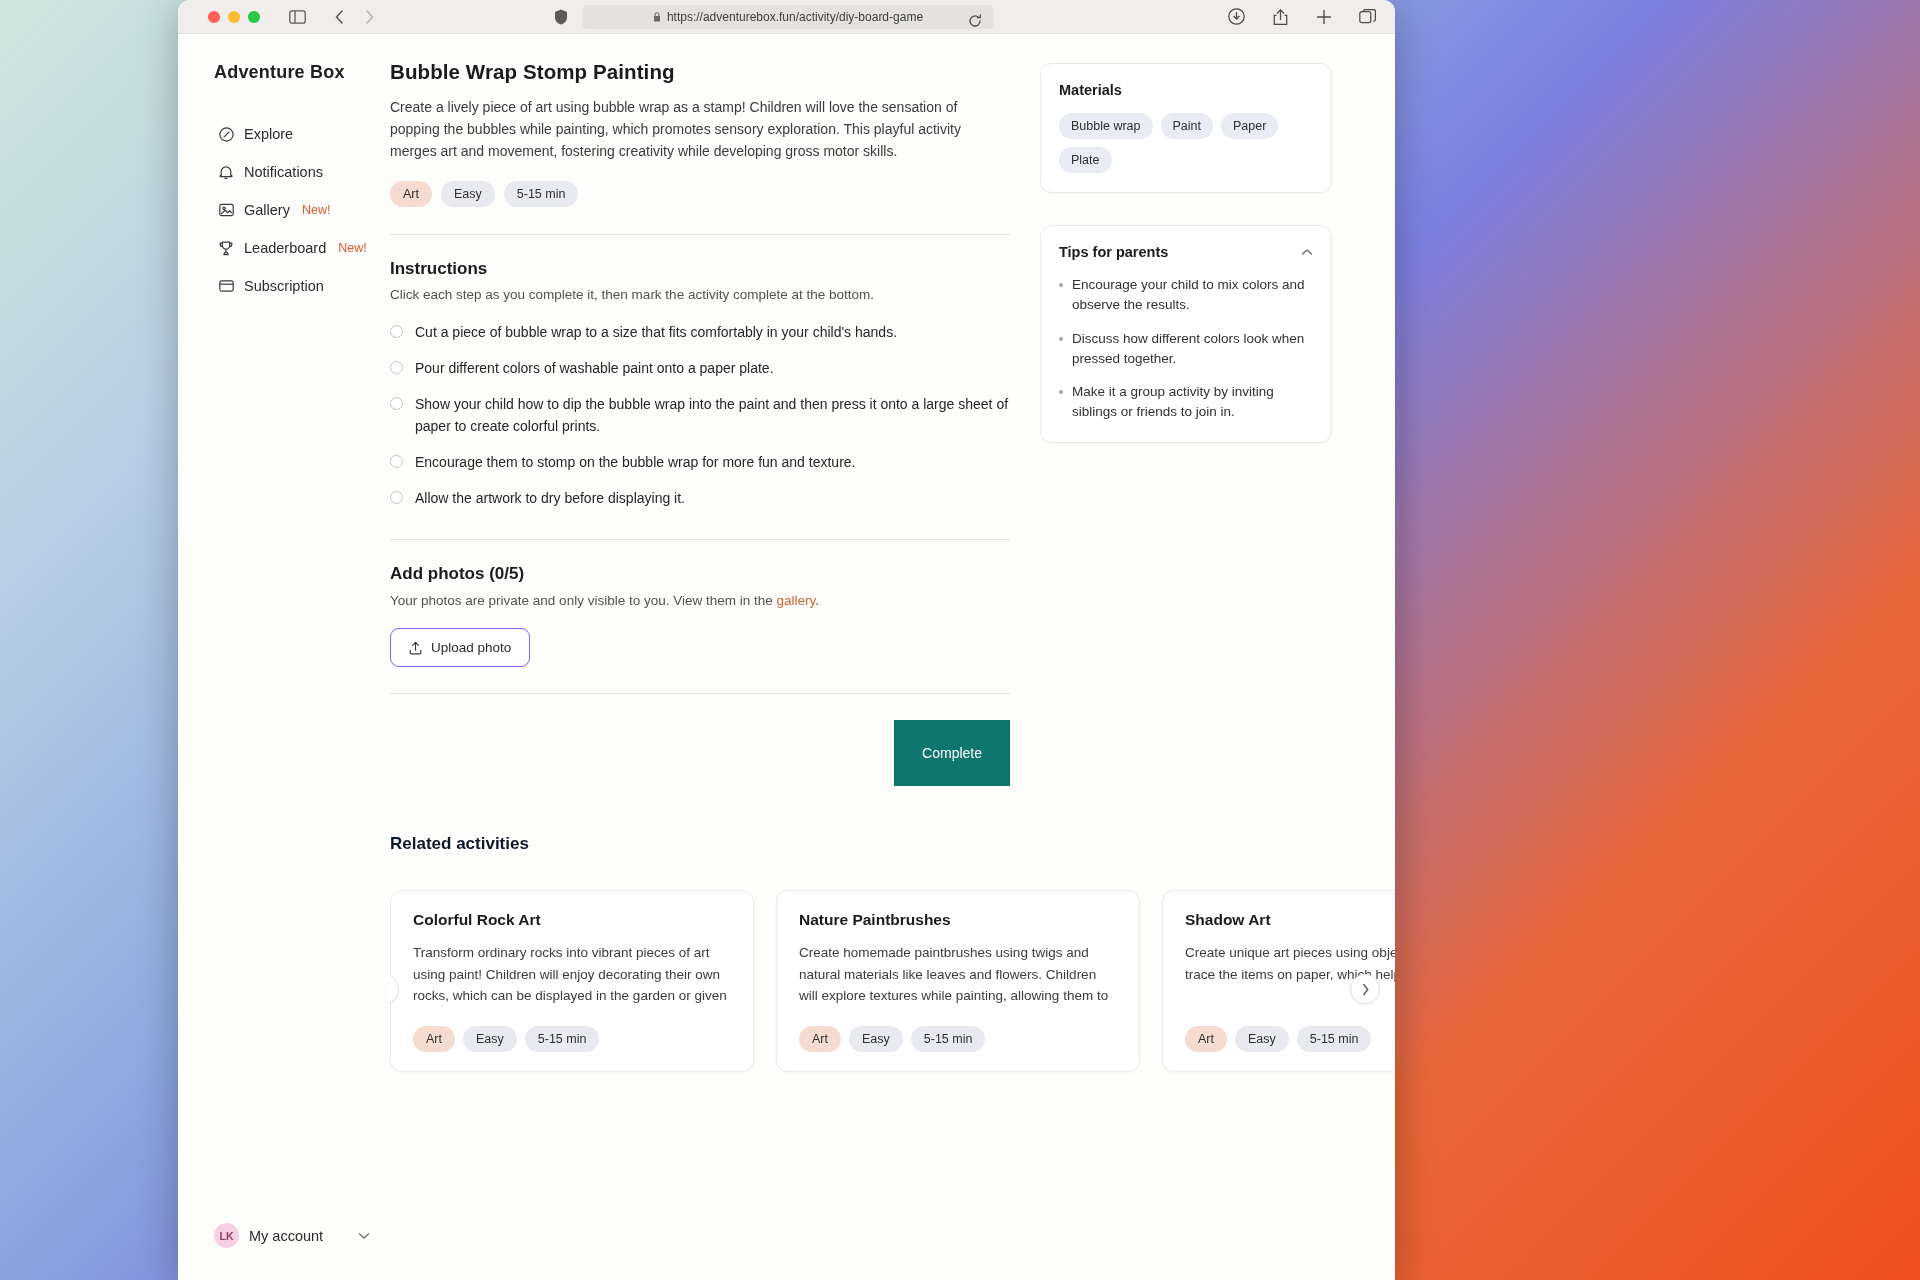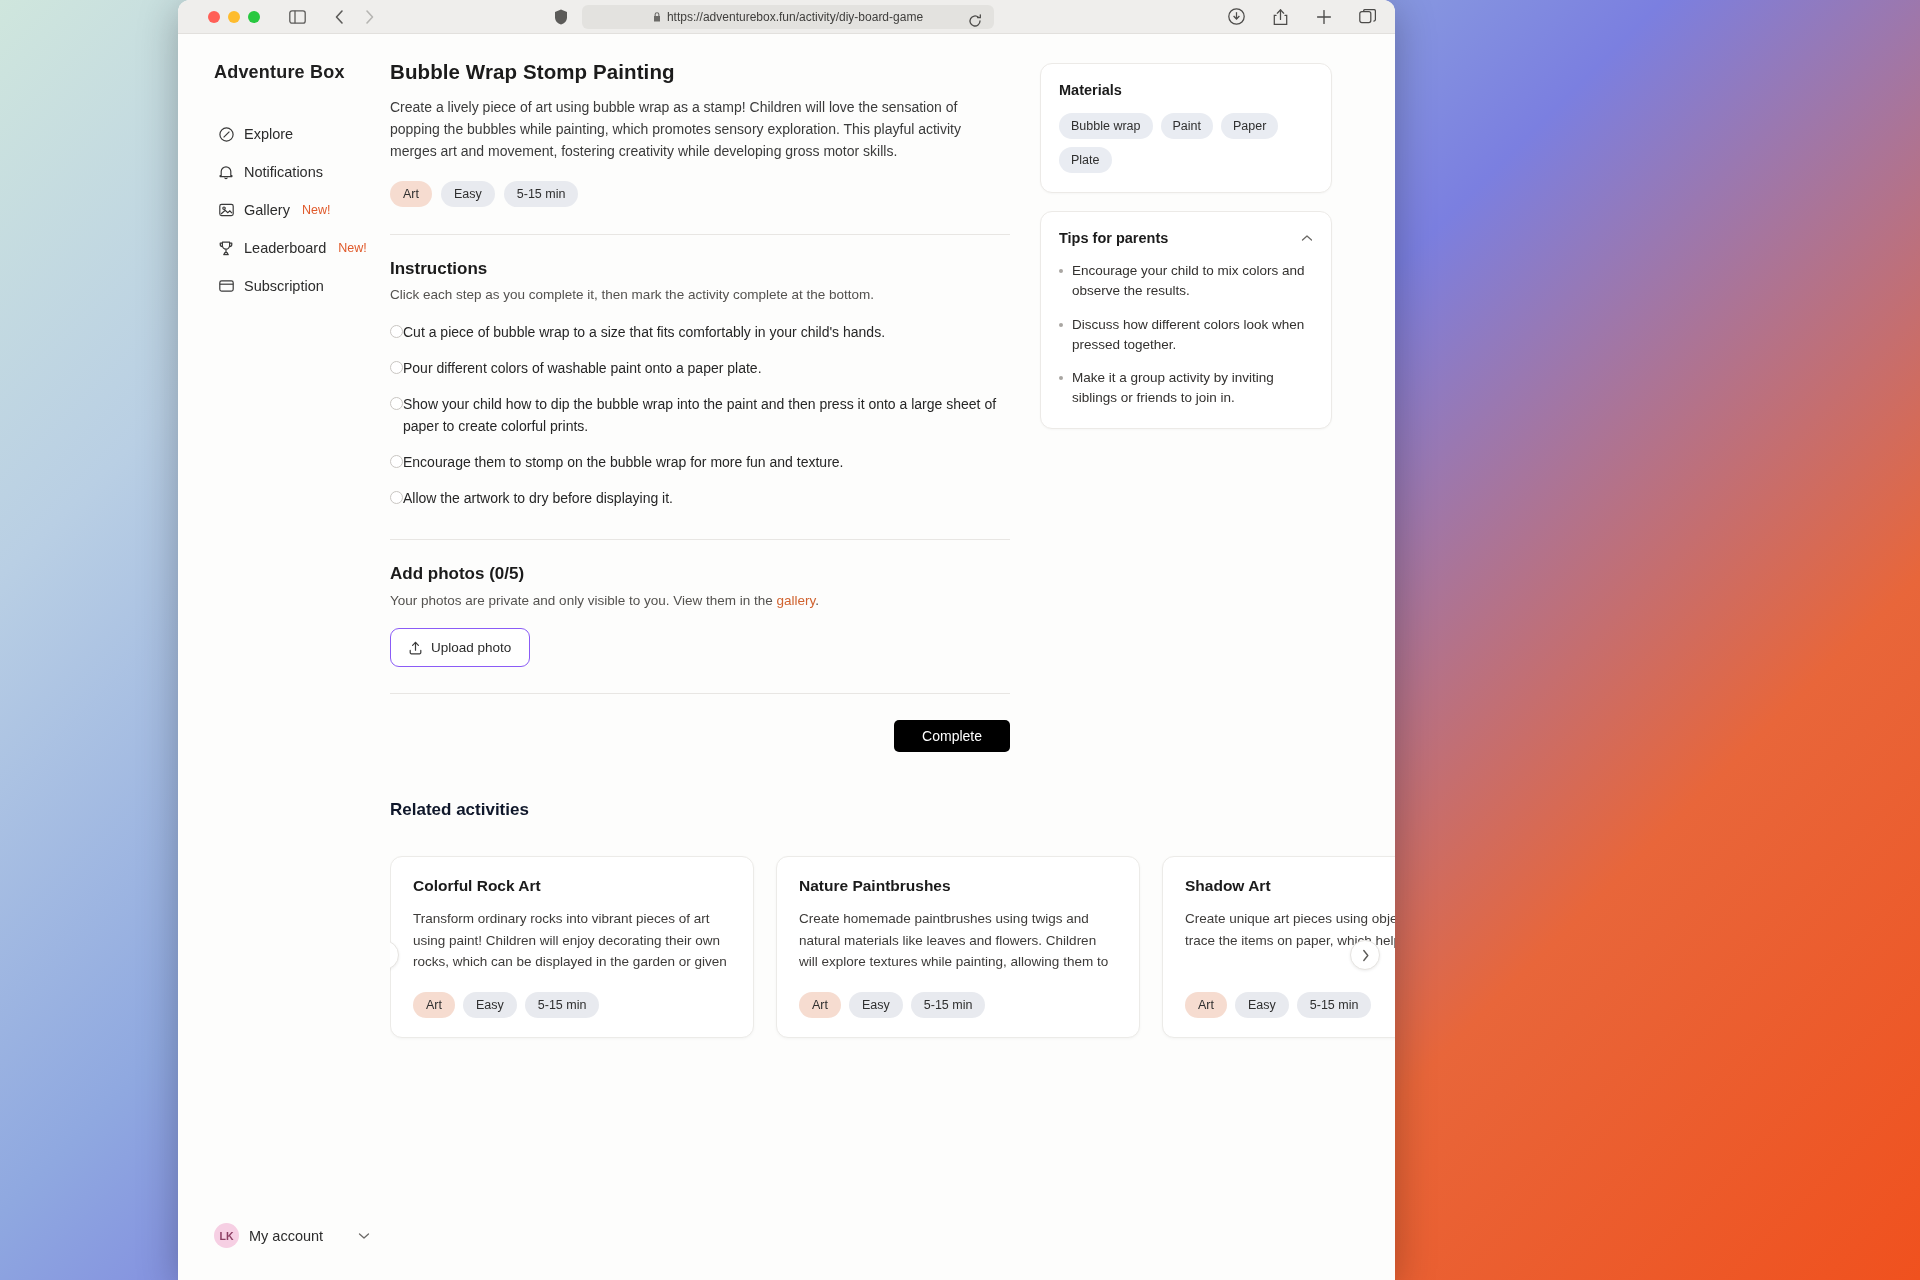--- a/index.html
+++ b/index.html
@@ -102,49 +102,49 @@
     font-size: 12.5px; padding: 6px 13px; border-radius: 14px;
     background: #eceae7; color: #2f2f2f;
   }
   .chip.art { background: #f6dcd0; }
   .chip.easy { background: #e8eaef; }
   .chip.time { background: #e8eaef; }
   hr.sep { border: none; border-top: 1px solid #e8e6e3; margin: 27px 0 0 0; }
   h2.section-title { font-size: 17px; font-weight: bold; color: #1b1b1b; margin-top: 24px; }
   .section-sub { font-size: 13.5px; color: #54524f; margin-top: 8px; }
   #steps { margin-top: 20px; display: flex; flex-direction: column; gap: 14px; }
-  .step { display: flex; gap: 0; align-items: flex-start; cursor: pointer; }
+  .step { display: flex; gap: 12px; align-items: flex-start; cursor: pointer; }
   .step-radio {
     width: 13px; height: 13px; border-radius: 50%;
     border: 1px solid #c9c6c2; background: #fff;
     margin-top: 3px; flex: 0 0 13px;
   }
   .step-text { font-size: 14px; line-height: 1.56; color: #262626; }
   #photos-note { font-size: 13.5px; color: #54524f; margin-top: 9px; }
   #gallery-link { color: #d0622f; text-decoration: none; }
   #upload-btn {
     margin-top: 20px;
     display: inline-flex; align-items: center; gap: 9px;
     padding: 11px 18px; font-size: 13.5px; color: #2c2c2c;
     background: #fff; border: 1px solid #8b5cf6; border-radius: 9px;
     cursor: pointer;
   }
   #complete-row { display: flex; justify-content: flex-end; margin-top: 26px; padding-top: 26px; border-top: 1px solid #e8e6e3; }
   #complete-btn {
-    background: #000000; color: #fff; font-size: 14px;
-    border: none; border-radius: 5px; padding: 8px 28px; cursor: pointer;
+    background: #0f766e; color: #fff; font-size: 14px;
+    border: none; border-radius: 0; padding: 25px 28px; cursor: pointer;
   }
   
   #rail { width: 292px; flex: 0 0 292px; padding-top: 3px; }
   .card {
     background: #fff; border: 1px solid #eceae7; border-radius: 12px;
     padding: 18px 18px 19px 18px;
     box-shadow: 0 1px 2px rgba(0,0,0,0.03);
   }
-  .card + .card { margin-top: 18px; }
+  .card + .card { margin-top: 32px; }
   .card-title { font-size: 14.5px; font-weight: bold; color: #1b1b1b; }
   .card-head { display: flex; align-items: center; justify-content: space-between; }
   #materials-chips { display: flex; flex-wrap: wrap; gap: 8px; margin-top: 15px; }
   .mat-chip { font-size: 12.5px; padding: 6px 12px; border-radius: 14px; background: #e9ecf2; color: #2f2f2f; }
   #tips-list { margin-top: 15px; display: flex; flex-direction: column; gap: 13px; }
   .tip { display: flex; gap: 9px; font-size: 13.5px; line-height: 1.5; color: #33312f; }
   .tip-dot { width: 4px; height: 4px; border-radius: 50%; background: #a9a6a2; margin-top: 8px; flex: 0 0 4px; }
   
   #related { margin-top: 48px; position: relative; padding-right: 0; }
   #related-title { font-size: 17px; font-weight: bold; color: #0f172a; }

